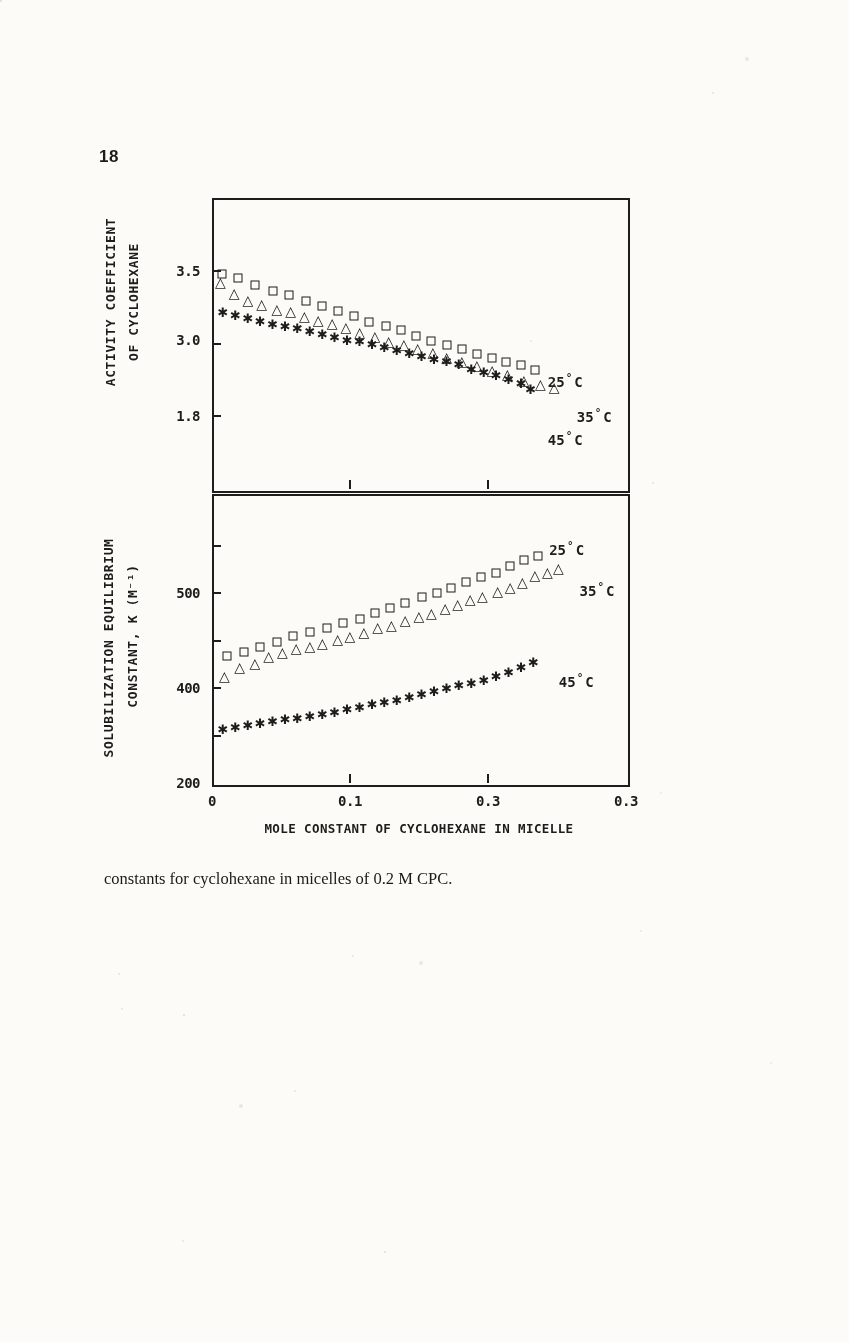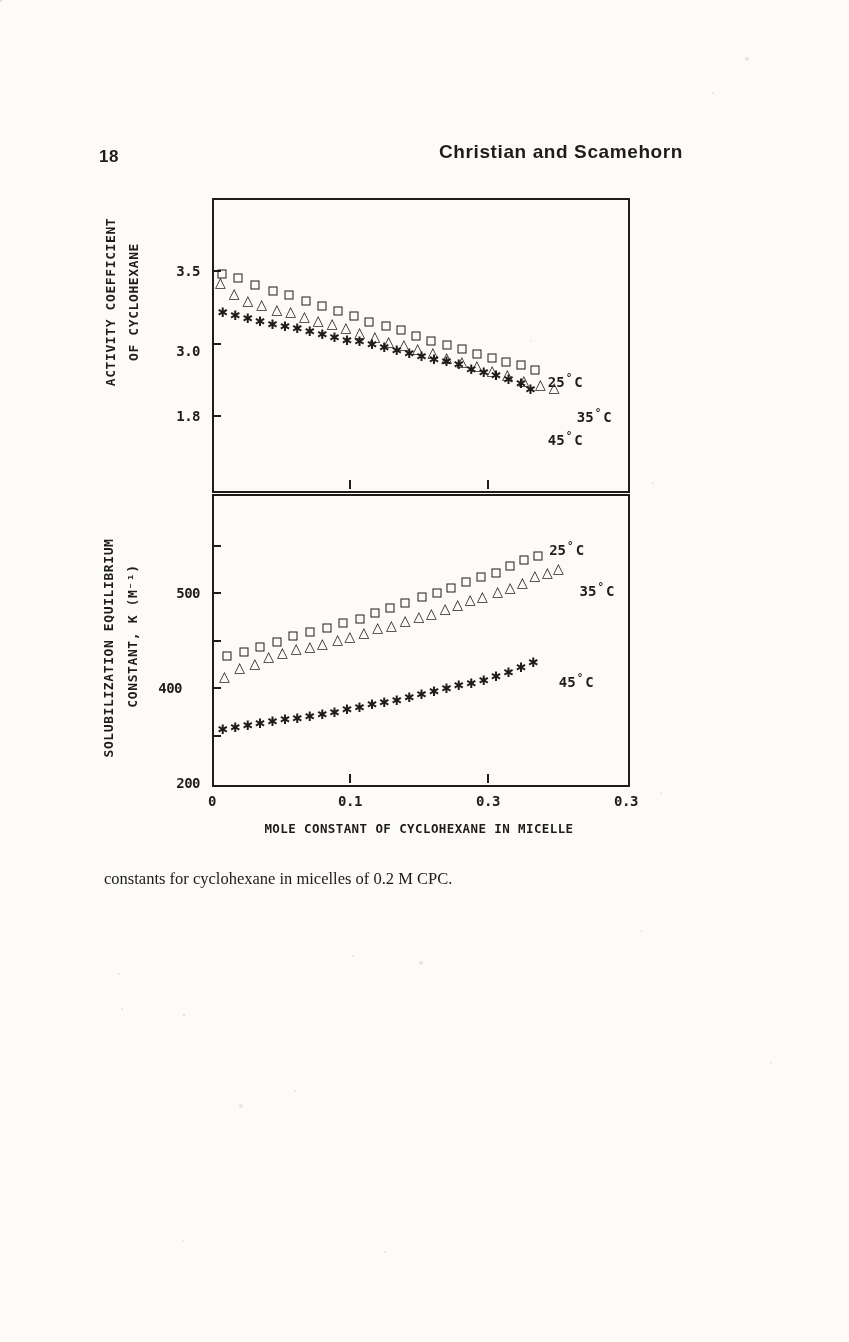--- a/index.html
+++ b/index.html
@@ -79,30 +79,29 @@
       118px 973px 0 0 rgba(60,55,45,.12), 640px 930px 0 0 rgba(60,55,45,.09);
   }
 </style>
 </head>
 <body>
 
 <div class="page">
   <div class="speckles"></div>
 
   <div class="pageno">18</div>
-  <div class="running-head">Christian and Scamehorn</div>
 
   <div id="fig-layer">
     <div id="box-top" class="chart-box"></div>
     <div id="box-bottom" class="chart-box"></div>
     <div class="xlabel">MOLE CONSTANT OF CYCLOHEXANE IN MICELLE</div>
   <div class="tick-y" style="left: 212px; top: 270.75px;"></div>
       <div class="ytick-label" style="left: 154px; top: 270.75px;">3.5</div>
       <div class="tick-y" style="left: 212px; top: 343.5px;"></div>
-      <div class="ytick-label" style="left: 154px; top: 351px;">3.0</div>
+      <div class="ytick-label" style="left: 154px; top: 340px;">3.0</div>
       <div class="tick-y" style="left: 212px; top: 416.25px;"></div>
       <div class="ytick-label" style="left: 154px; top: 416.25px;">1.8</div>
       <div class="tick-x" style="left: 350px; top: 480px;"></div>
       <div class="tick-x" style="left: 488px; top: 480px;"></div>
       <div class="ylabel" style="left: 110px; top: 302px;">ACTIVITY COEFFICIENT</div>
       <div class="ylabel" style="left: 133px; top: 302px;">OF CYCLOHEXANE</div>
       <div class="mk mk-square" style="left: 221.66px; top: 273.66px;"></div>
       <div class="mk mk-square" style="left: 238.22px; top: 278.025px;"></div>
       <div class="mk mk-square" style="left: 254.78px; top: 285.3px;"></div>
       <div class="mk mk-square" style="left: 272.72px; top: 291.12px;"></div>
@@ -174,21 +173,21 @@
       <div class="mk mk-asterisk" style="left: 521.12px; top: 384.24px;">✱</div>
       <div class="mk mk-asterisk" style="left: 530.78px; top: 390.06px;">✱</div>
       <div class="temp-label" style="left: 565.28px; top: 352.23px;"><span class="t-num">25</span><span class="t-deg">°</span><span class="t-unit">C</span></div>
       <div class="temp-label" style="left: 594.26px; top: 387.15px;"><span class="t-num">35</span><span class="t-deg">°</span><span class="t-unit">C</span></div>
       <div class="temp-label" style="left: 565.28px; top: 410.43px;"><span class="t-num">45</span><span class="t-deg">°</span><span class="t-unit">C</span></div>
       <div class="tick-y" style="left: 212px; top: 546.115px;"></div>
       <div class="tick-y" style="left: 212px; top: 593.492px;"></div>
       <div class="ytick-label" style="left: 154px; top: 593.492px;">500</div>
       <div class="tick-y" style="left: 212px; top: 640.869px;"></div>
       <div class="tick-y" style="left: 212px; top: 688.246px;"></div>
-      <div class="ytick-label" style="left: 136px; top: 688.246px; text-align: right;">400</div>
+      <div class="ytick-label" style="left: 154px; top: 688.246px; text-align: right;">400</div>
       <div class="tick-y" style="left: 212px; top: 735.623px;"></div>
       <div class="ytick-label" style="left: 154px; top: 783px;">200</div>
       <div class="tick-x" style="left: 350px; top: 774px;"></div>
       <div class="tick-x" style="left: 488px; top: 774px;"></div>
       <div class="xtick-label" style="left: 212px; top: 793px;">0</div>
       <div class="xtick-label" style="left: 350px; top: 793px;">0.1</div>
       <div class="xtick-label" style="left: 488px; top: 793px;">0.3</div>
       <div class="xtick-label" style="left: 626px; top: 793px;">0.3</div>
       <div class="ylabel" style="left: 108px; top: 648px;">SOLUBILIZATION EQUILIBRIUM</div>
       <div class="ylabel" style="left: 132px; top: 636px;">CONSTANT, K (M⁻¹)</div>

